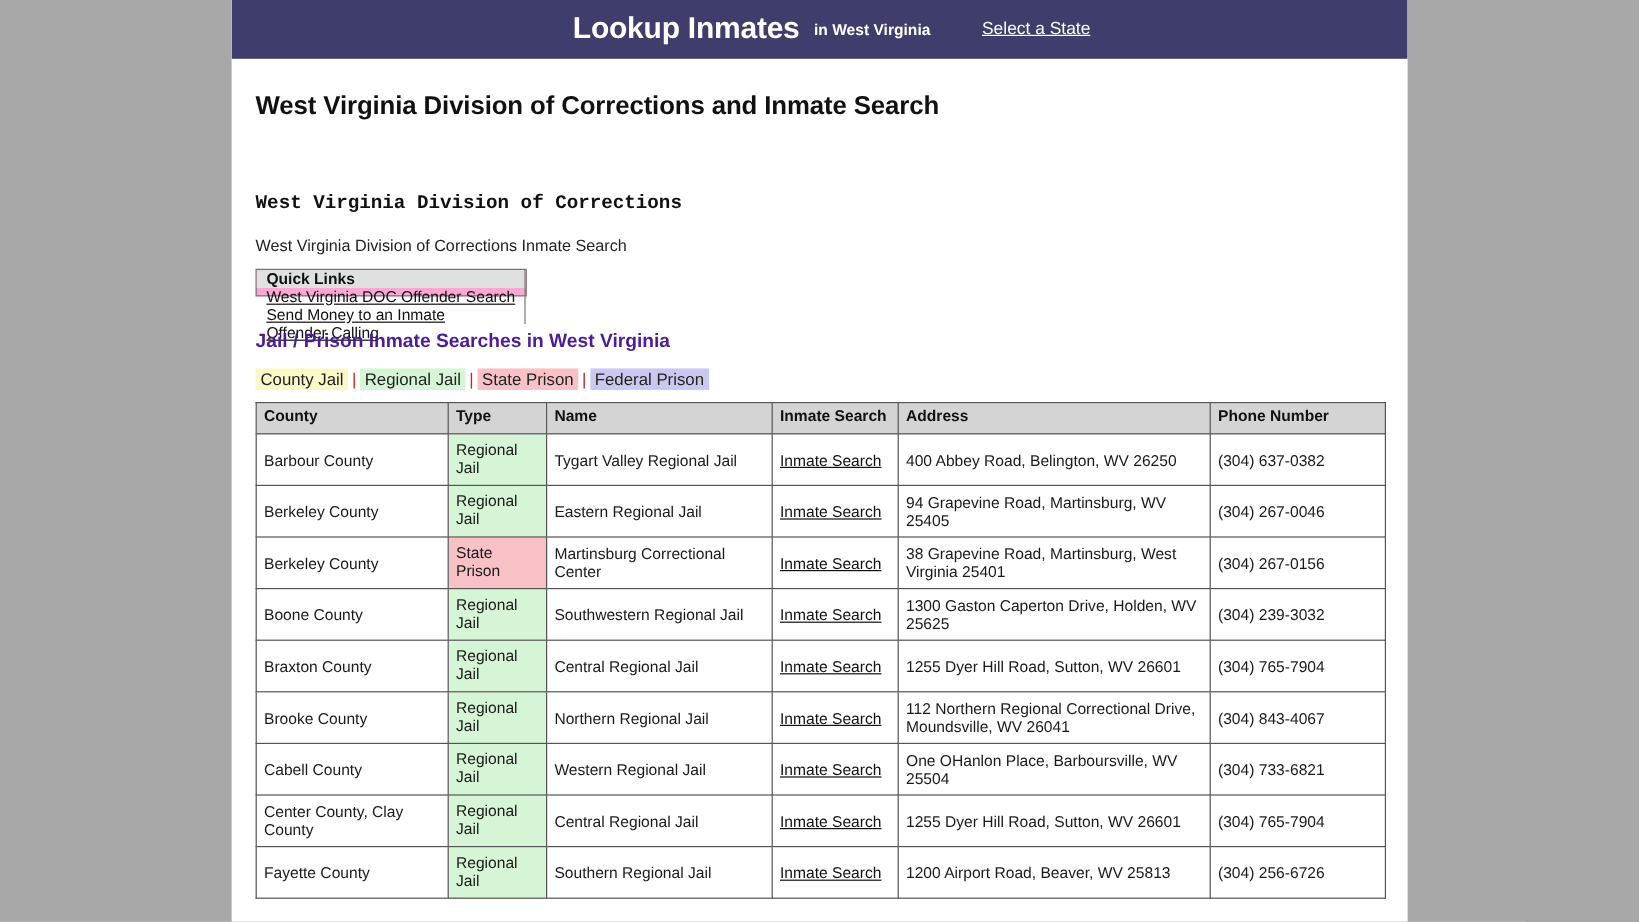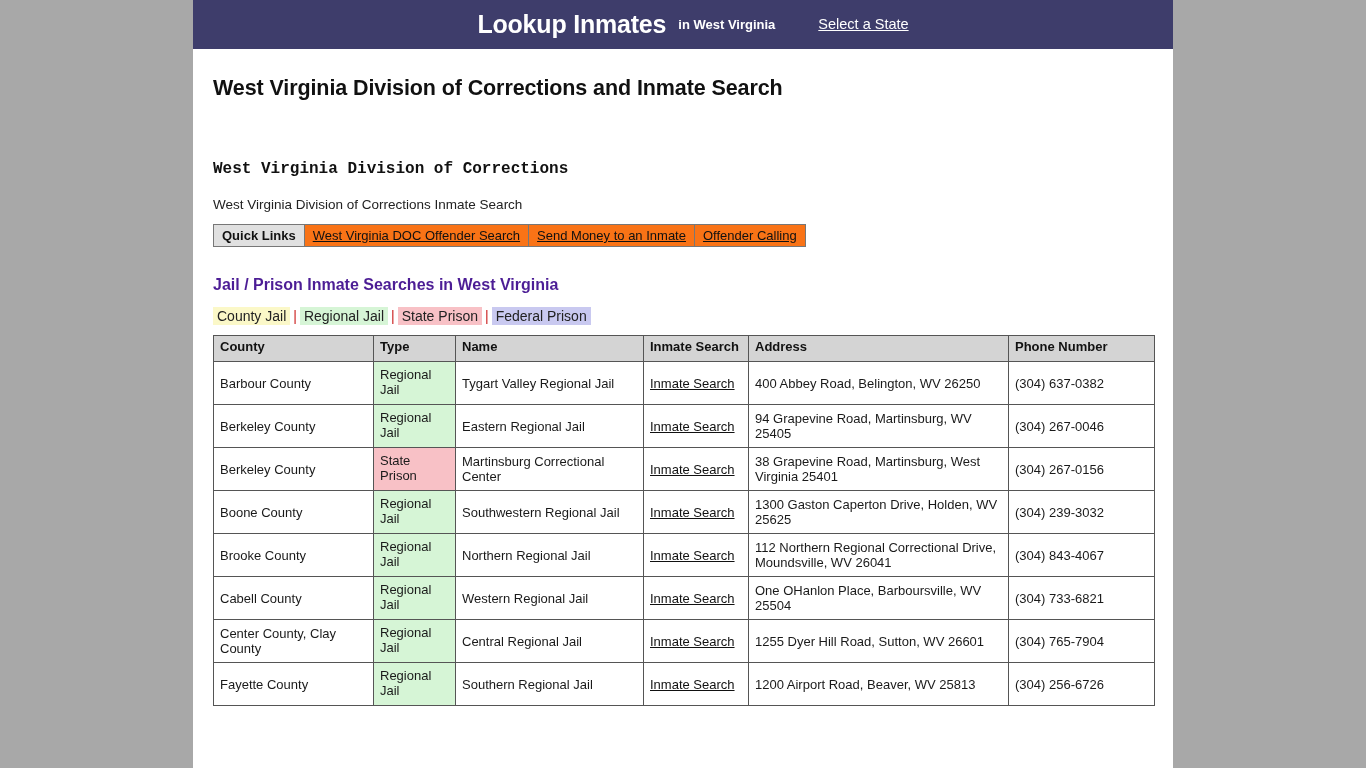--- a/index.html
+++ b/index.html
@@ -85,22 +85,23 @@
     color: #222222;
     margin: 19px 0 0 0;
     padding: 0;
   }
 
   
   #quick-links {
     margin-top: 12px;
     display: inline-flex;
     border: 1px solid #777777;
-    background: #f97316;
+    background: #f9a8d4;
     height: 23px;
+    flex-direction: column;
   }
   #quick-links .ql-cell {
     display: flex;
     align-items: center;
     padding: 0 8px;
     font-size: 13px;
     border-right: 1px solid #777777;
     white-space: nowrap;
   }
   #quick-links .ql-cell:last-child { border-right: none; }
@@ -265,20 +266,28 @@
           </tr>
           <tr>
             <td><span>Boone County</span></td>
             <td class="type-cell c-regional"><span>Regional Jail</span></td>
             <td><span>Southwestern Regional Jail</span></td>
             <td><a class="search-link">Inmate Search</a></td>
             <td><span>1300 Gaston Caperton Drive, Holden, WV 25625</span></td>
             <td><span>(304) 239-3032</span></td>
           </tr>
           <tr>
+            <td><span>Braxton County</span></td>
+            <td class="type-cell c-regional"><span>Regional Jail</span></td>
+            <td><span>Central Regional Jail</span></td>
+            <td><a class="search-link">Inmate Search</a></td>
+            <td><span>1255 Dyer Hill Road, Sutton, WV 26601</span></td>
+            <td><span>(304) 765-7904</span></td>
+          </tr>
+          <tr>
             <td><span>Brooke County</span></td>
             <td class="type-cell c-regional"><span>Regional Jail</span></td>
             <td><span>Northern Regional Jail</span></td>
             <td><a class="search-link">Inmate Search</a></td>
             <td><span>112 Northern Regional Correctional Drive, Moundsville, WV 26041</span></td>
             <td><span>(304) 843-4067</span></td>
           </tr>
           <tr>
             <td><span>Cabell County</span></td>
             <td class="type-cell c-regional"><span>Regional Jail</span></td>

